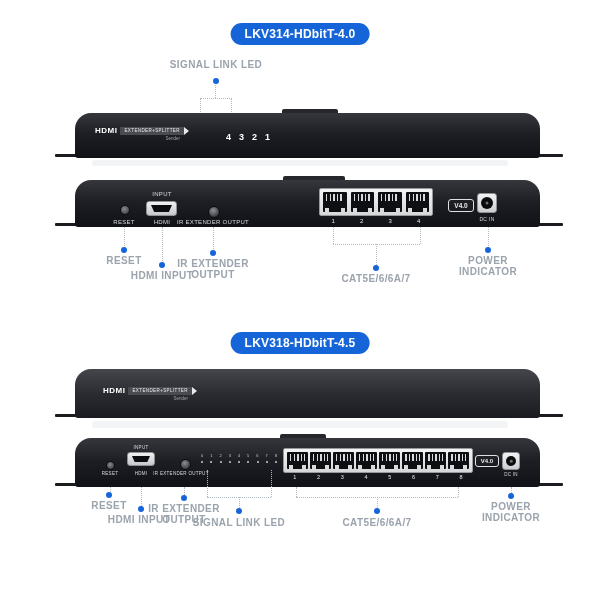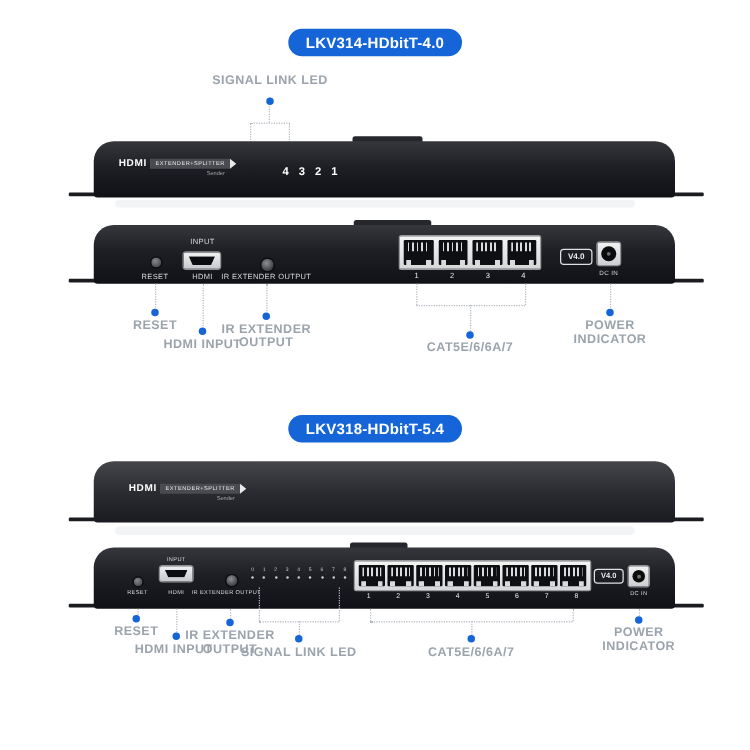--- a/index.html
+++ b/index.html
@@ -142,21 +142,21 @@
 <div class="lh" style="left:333px;top:244px;width:87px;"></div>
 <div class="lv" style="left:376px;top:244px;height:21px;"></div>
 <div class="bdot" style="left:373px;top:265px;"></div>
 <div class="clabel" style="left:376px;top:273px;">CAT5E/6/6A/7</div>
 
 <div class="lv" style="left:488px;top:227px;height:19px;"></div>
 <div class="bdot" style="left:485px;top:247px;"></div>
 <div class="clabel" style="left:488px;top:255px;">POWER</div>
 <div class="clabel" style="left:488px;top:266px;">INDICATOR</div>
 
-<div class="badge" style="top:332px;">LKV318-HDbitT-5.4</div>
+<div class="badge" style="top:332px;">LKV318-HDbitT-4.5</div>
 
 <div class="ear" style="left:55px;top:414px;width:26px;"></div>
 <div class="ear" style="left:534px;top:414px;width:29px;"></div>
 <div class="shade" style="left:92px;top:421px;width:416px;height:7px;"></div>
 <div class="device light" style="top:369px;height:49px;">
   <div class="logo" style="left:28px;top:17px;">
     <div class="logo-row">
       <span class="logo-hdmi">HDMI</span>
       <span class="logo-box"><span>EXTENDER+SPLITTER</span></span>
     </div>

